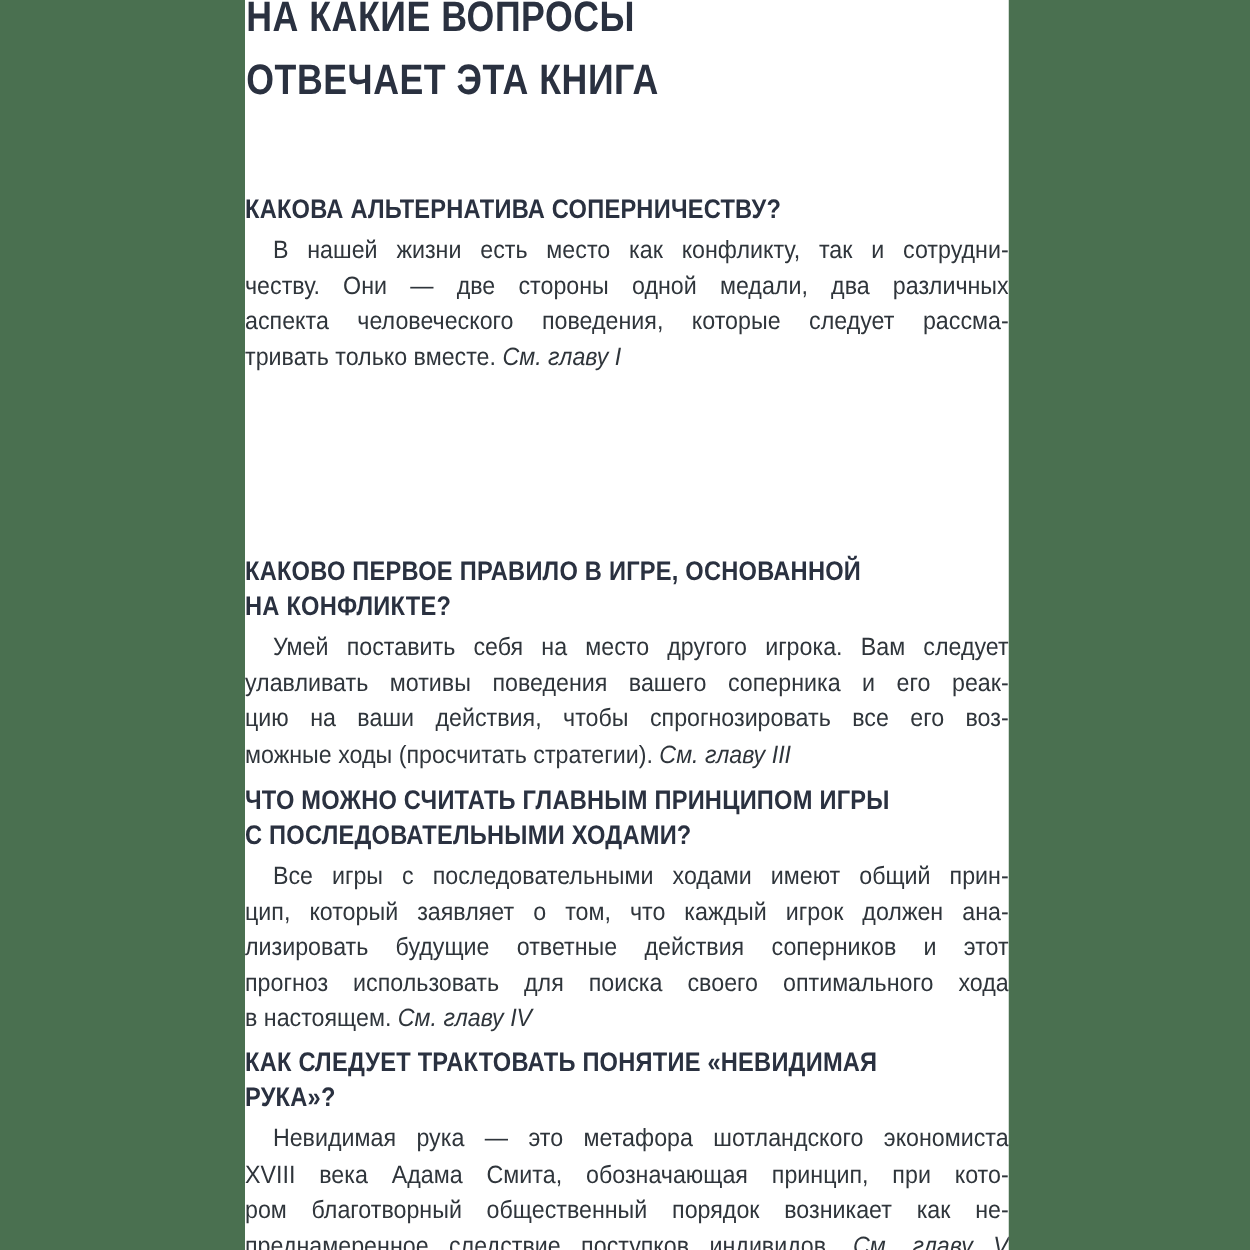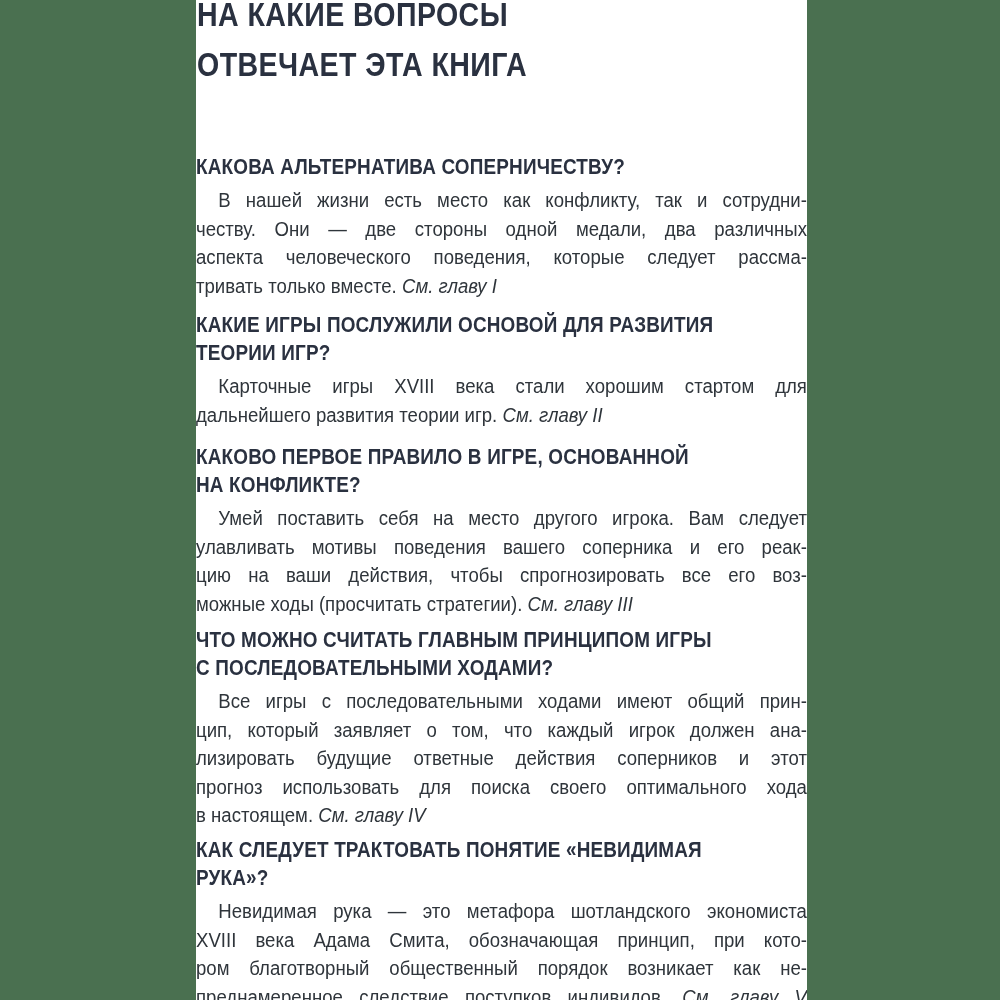--- a/index.html
+++ b/index.html
@@ -89,28 +89,20 @@
     <section class="qa" style="top:153px">
       <div class="h-line">КАКОВА АЛЬТЕРНАТИВА СОПЕРНИЧЕСТВУ?</div>
       <div class="para">
         <div class="b-line indent">В нашей жизни есть место как конфликту, так и сотрудни-</div>
         <div class="b-line">честву. Они — две стороны одной медали, два различных</div>
         <div class="b-line">аспекта человеческого поведения, которые следует рассма-</div>
         <div class="b-line last"><span>тривать только вместе. </span><span class="ref">См. главу I</span></div>
       </div>
     </section>
 
-    <section class="qa" style="top:311px">
-      <div class="h-line">КАКИЕ ИГРЫ ПОСЛУЖИЛИ ОСНОВОЙ ДЛЯ РАЗВИТИЯ</div>
-      <div class="h-line">ТЕОРИИ ИГР?</div>
-      <div class="para">
-        <div class="b-line indent">Карточные игры XVIII века стали хорошим стартом для</div>
-        <div class="b-line last"><span>дальнейшего развития теории игр. </span><span class="ref">См. главу II</span></div>
-      </div>
-    </section>
 
     <section class="qa" style="top:626px">
       <div class="h-line">ЧТО МОЖНО СЧИТАТЬ ГЛАВНЫМ ПРИНЦИПОМ ИГРЫ</div>
       <div class="h-line">С ПОСЛЕДОВАТЕЛЬНЫМИ ХОДАМИ?</div>
       <div class="para">
         <div class="b-line indent">Все игры с последовательными ходами имеют общий прин-</div>
         <div class="b-line">цип, который заявляет о том, что каждый игрок должен ана-</div>
         <div class="b-line">лизировать будущие ответные действия соперников и этот</div>
         <div class="b-line">прогноз использовать для поиска своего оптимального хода</div>
         <div class="b-line last"><span>в настоящем. </span><span class="ref">См. главу IV</span></div>

